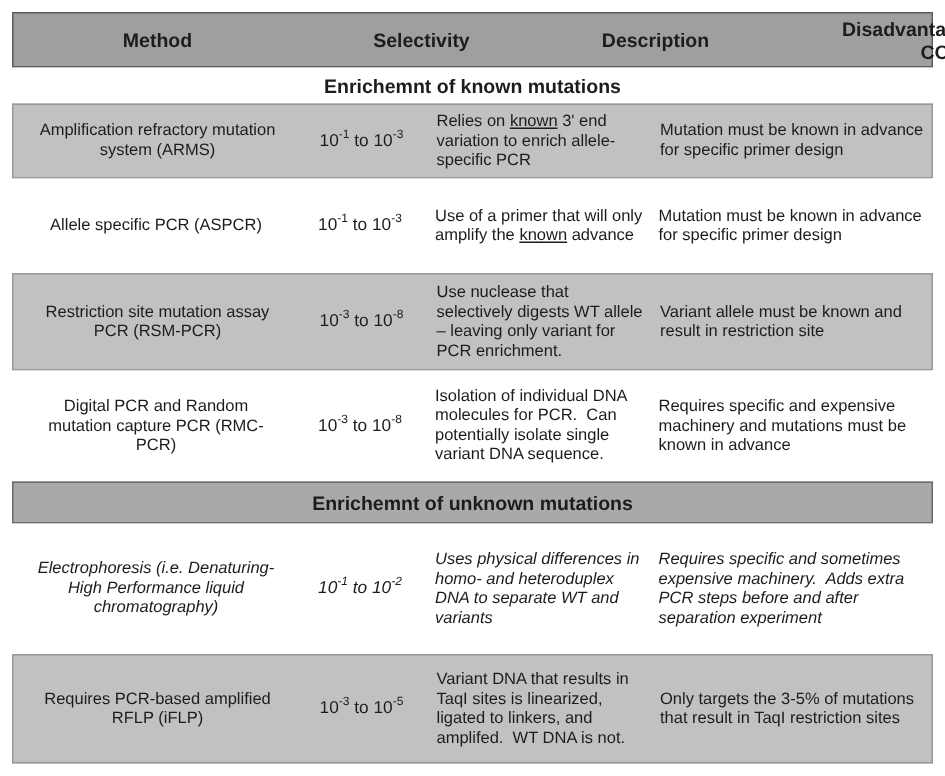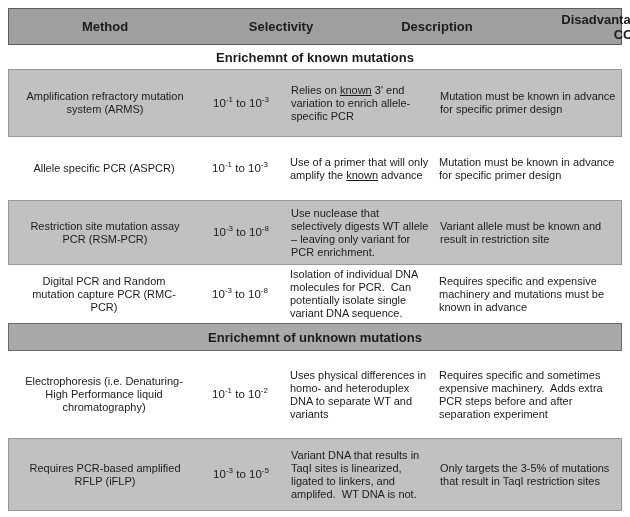--- a/index.html
+++ b/index.html
@@ -44,25 +44,25 @@
     display:flex;align-items:center;
     box-sizing:border-box;
     padding:2px 4px;
   }
   .c-method{justify-content:center;text-align:center;padding:2px 12px;}
   .c-sel{justify-content:center;text-align:center;font-size:11.5px;}
   .c-sel sup{font-size:8px;line-height:0;}
   .c-desc{text-align:left;padding-left:10px;padding-right:2px;}
   .c-dis{text-align:left;padding-left:7px;padding-right:6px;}
   .u{text-decoration:underline;}
-  .h-r1{height:68px;}
+  .h-r1{height:50px;}
   .h-r2{height:63px;}
   .h-r3{height:65px;}
-  .h-r4{height:58px;}
-  .h-r5{height:87px;}
+  .h-r4{height:74px;}
+  .h-r5{height:87px;font-style:italic;}
   .h-r6{height:73px;}
 </style>
 </head>
 <body>
 
 <div class="page">
   <div class="tbl">
 
     <div class="row thead">
       <div class="cell">

